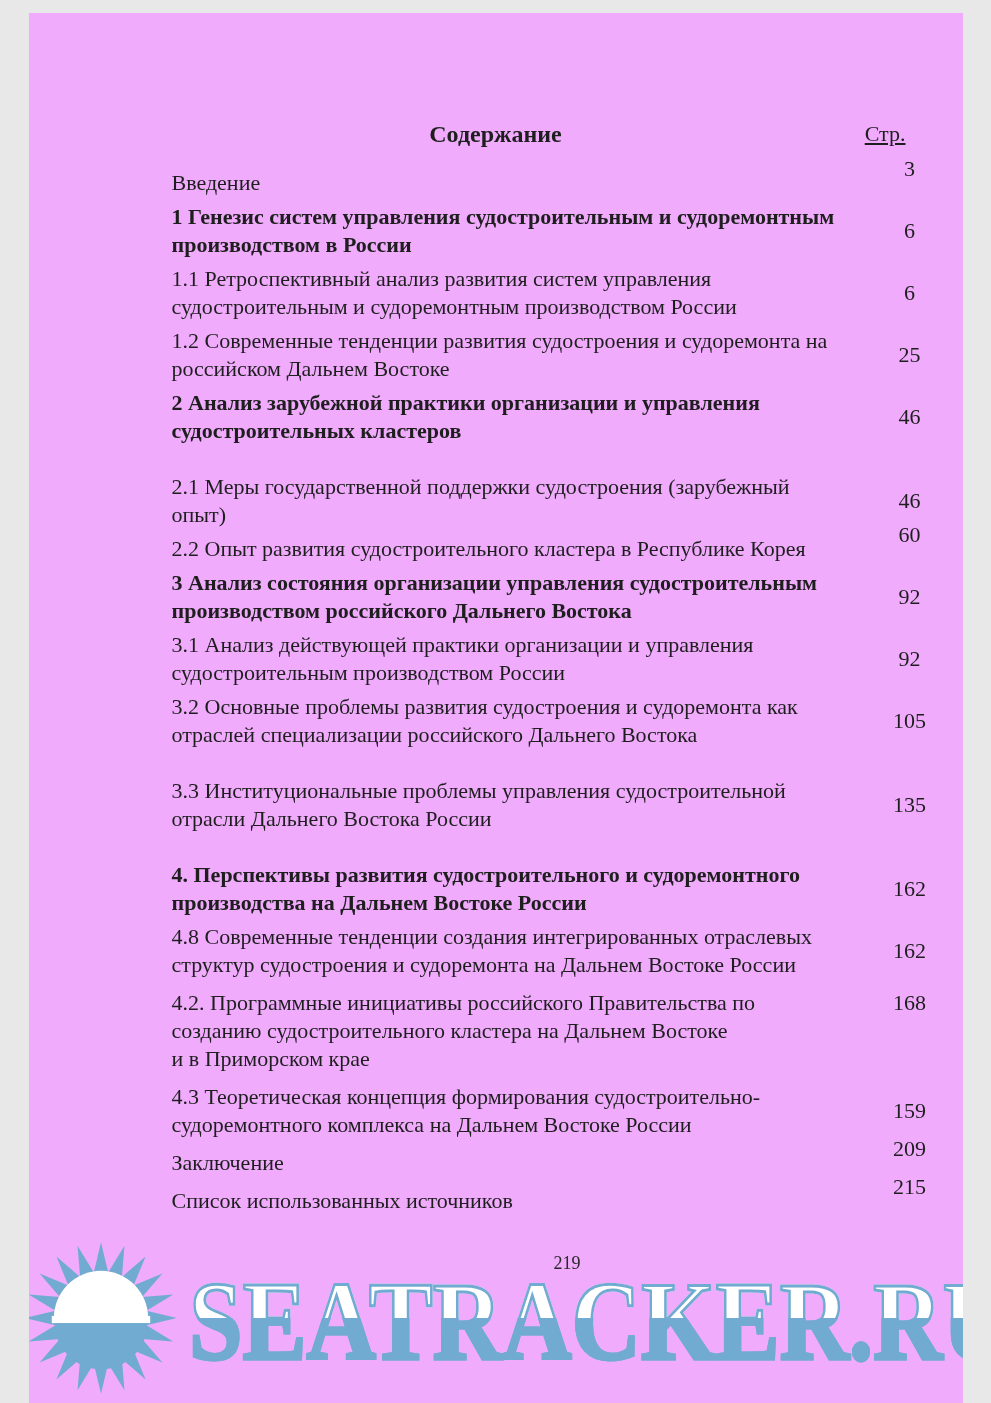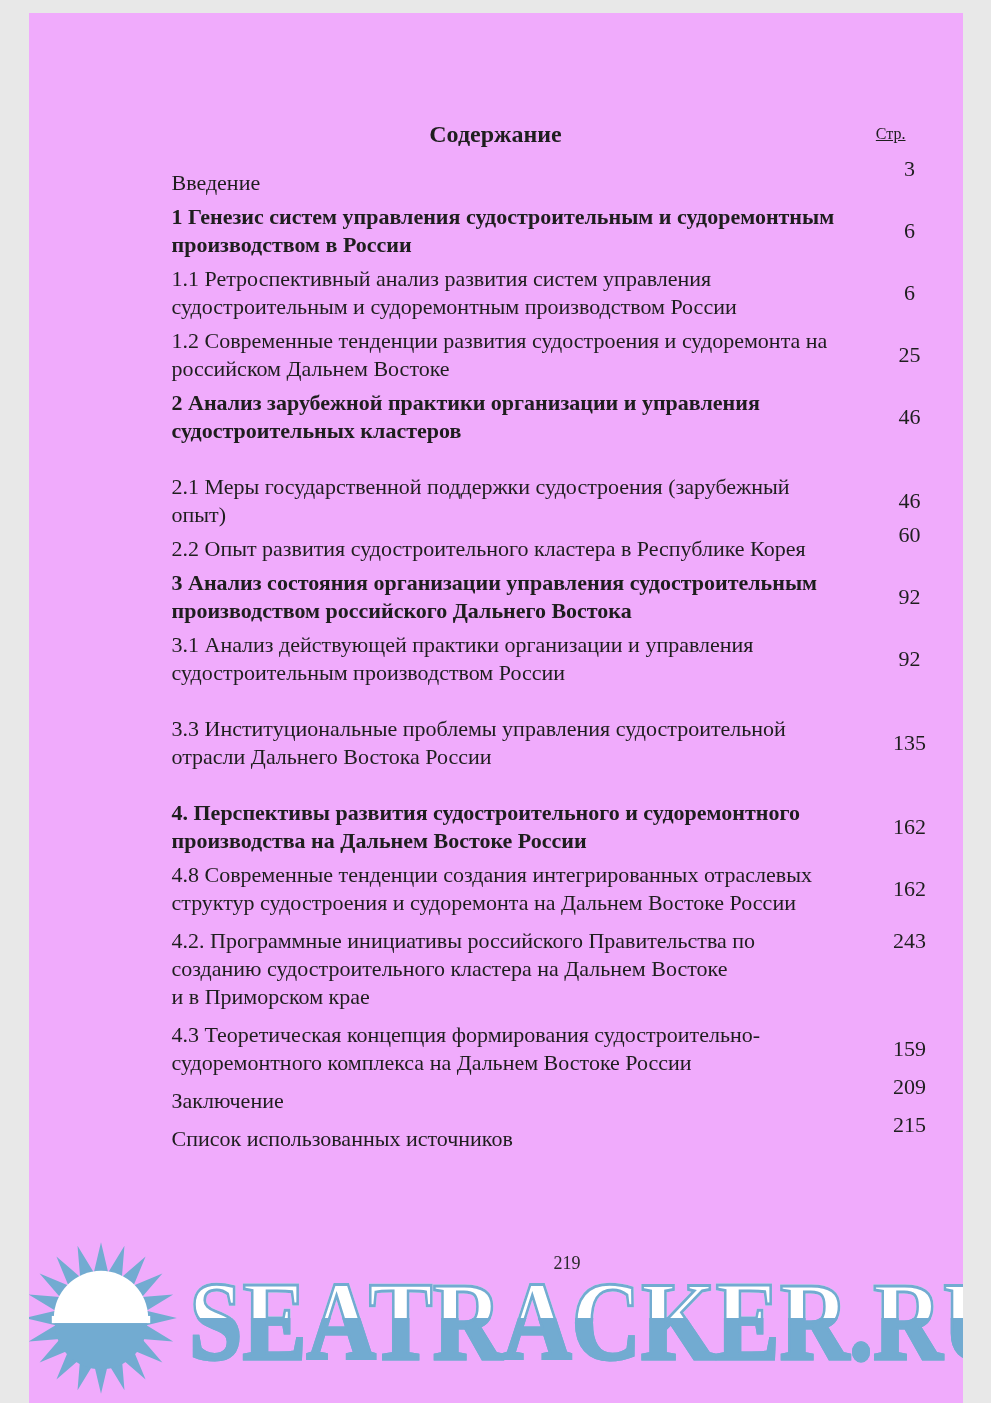--- a/index.html
+++ b/index.html
@@ -23,21 +23,21 @@
   .doc-title {
     text-align: center;
     font-size: 24px;
     font-weight: bold;
     line-height: 34px;
   }
   .page-col-label {
     position: absolute;
     top: 3px;
     right: 57px;
-    font-size: 16px;
+    font-size: 22px;
     line-height: 28px;
     text-decoration: underline;
   }
 
   
   .toc-rows {
     padding-left: 143px;
     padding-right: 20px; 
   }
   .row {
@@ -164,20 +164,25 @@
 производством российского Дальнего Востока</div>
       <div class="pagenum">92</div>
     </div>
 
     <div class="row align-center">
       <div class="title">3.1 Анализ действующей практики организации и управления
 судостроительным производством России</div>
       <div class="pagenum">92</div>
     </div>
 
+    <div class="row align-center">
+      <div class="title">3.2 Основные проблемы развития судостроения и судоремонта как
+отраслей специализации российского Дальнего Востока</div>
+      <div class="pagenum">105</div>
+    </div>
 
     <div class="row space-lg align-center">
       <div class="title">3.3 Институциональные проблемы управления судостроительной
 отрасли Дальнего Востока России</div>
       <div class="pagenum">135</div>
     </div>
 
     <div class="row bold space-lg align-center">
       <div class="title">4. Перспективы развития судостроительного и судоремонтного
 производства на Дальнем Востоке России</div>
@@ -187,21 +192,21 @@
     <div class="row align-center">
       <div class="title">4.8 Современные тенденции создания интегрированных отраслевых
 структур судостроения и судоремонта на Дальнем Востоке России</div>
       <div class="pagenum">162</div>
     </div>
 
     <div class="row space-md align-bottom">
       <div class="title">4.2. Программные инициативы российского Правительства по
 созданию судостроительного кластера на Дальнем Востоке
 и в Приморском крае</div>
-      <div class="pagenum">243</div>
+      <div class="pagenum">168</div>
     </div>
 
     <div class="row space-md align-center">
       <div class="title">4.3 Теоретическая концепция формирования судостроительно-
 судоремонтного комплекса на Дальнем Востоке России</div>
       <div class="pagenum">159</div>
     </div>
 
     <div class="row space-md align-raised">
       <div class="title">Заключение</div>

